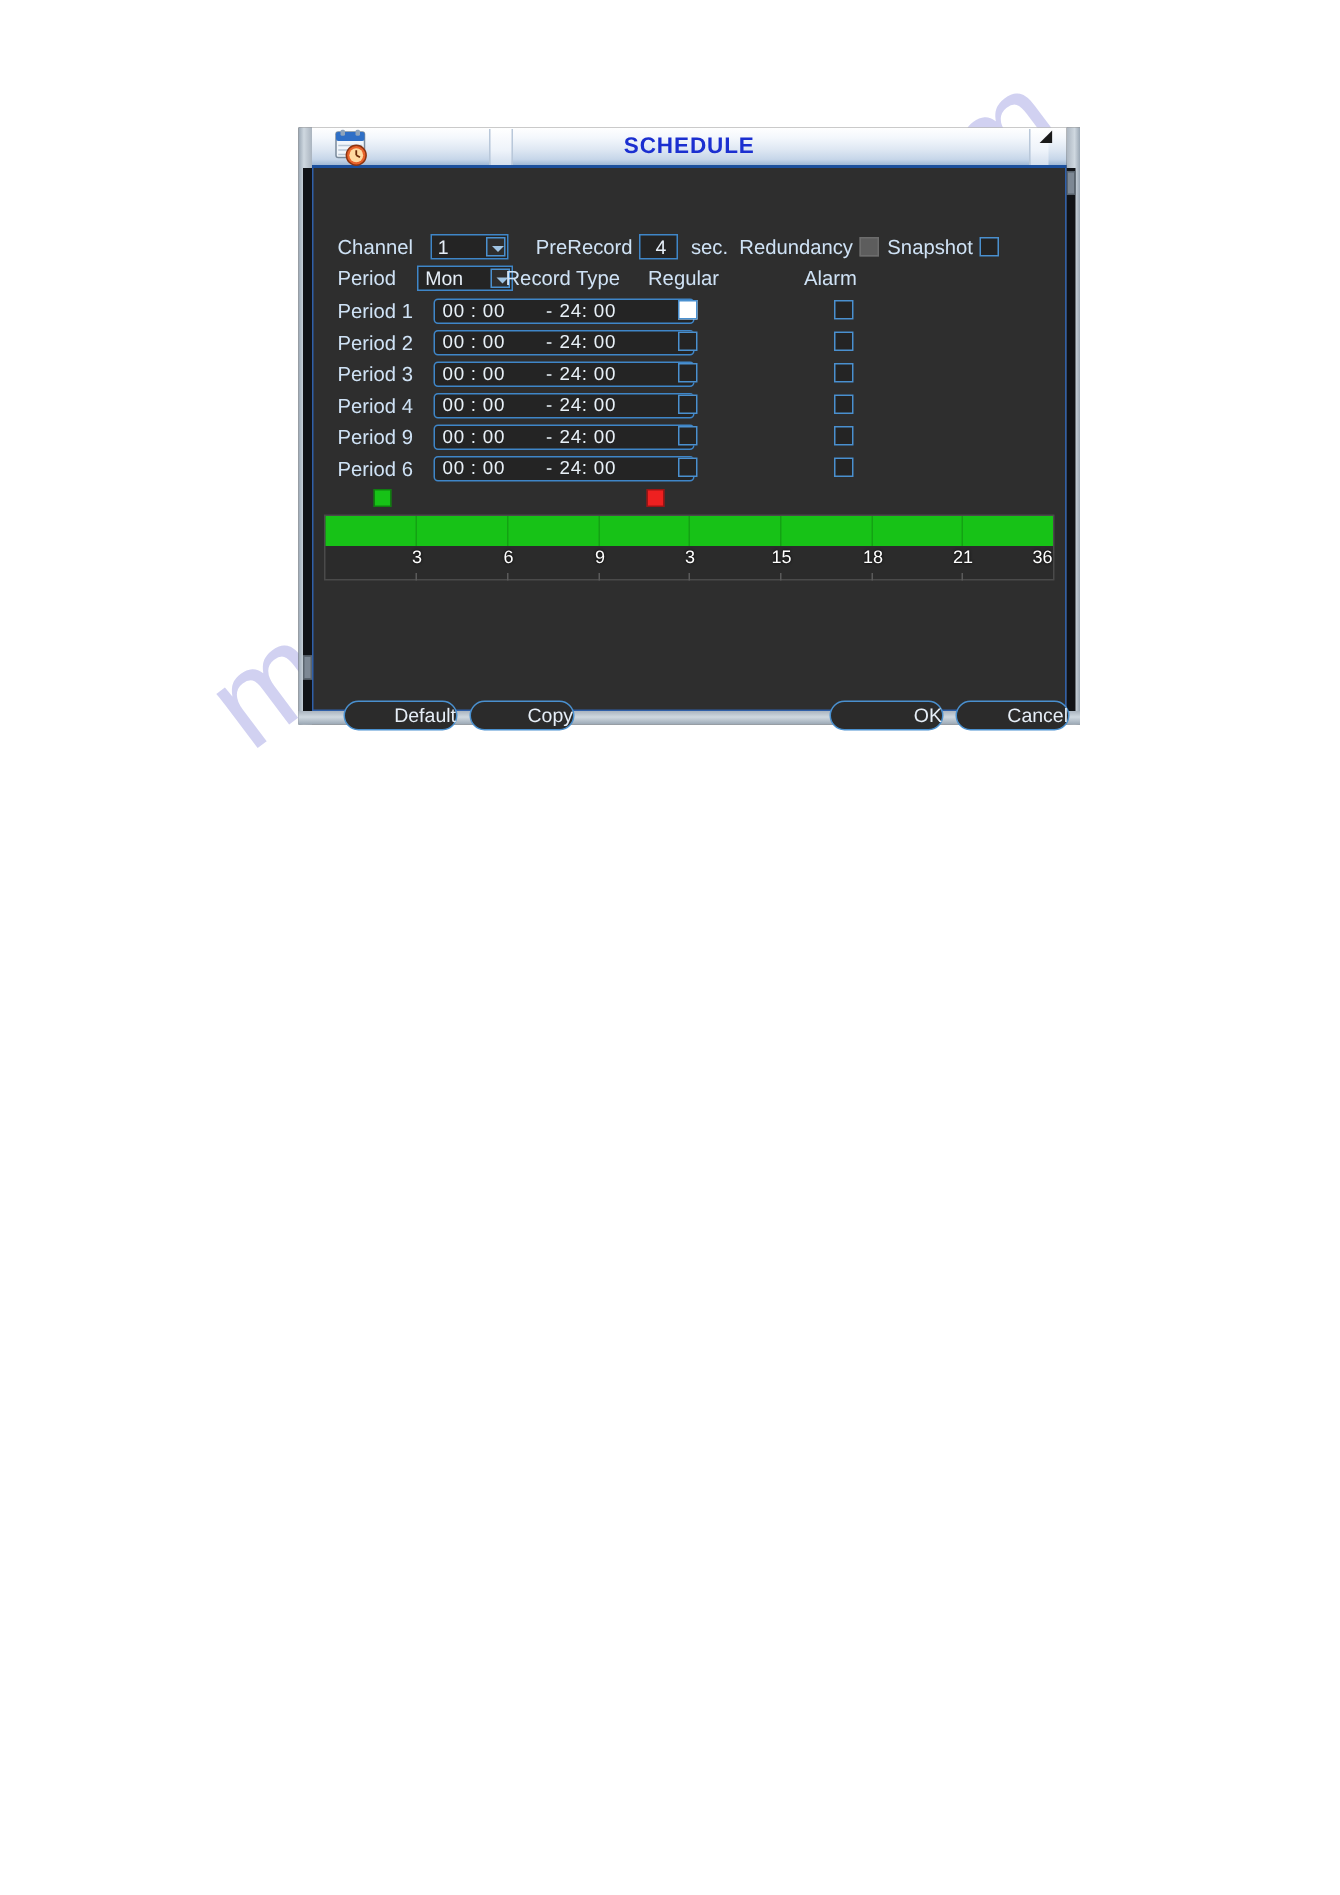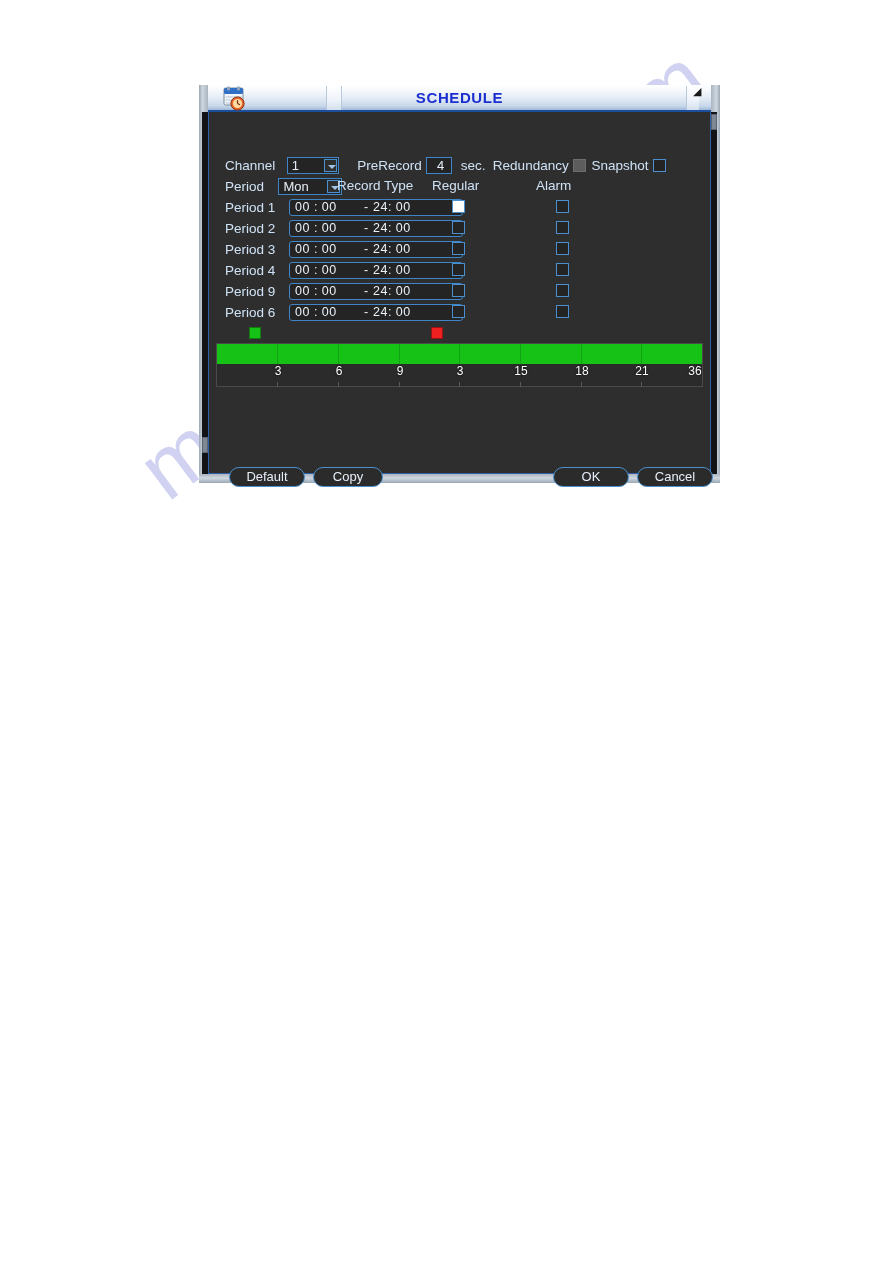--- a/index.html
+++ b/index.html
@@ -331,21 +331,21 @@
   .btn {
     position: absolute;
     height: 20px;
     border: 1px solid #4a90cf;
     border-radius: 10px;
     background: #2b2b2b;
     box-sizing: border-box;
     color: #e6eef7;
     font-size: 13px;
     line-height: 18px;
-    text-align: center;
+    text-align: right;
     white-space: nowrap;
   }
   #btn-default { left: 20px;  top: 355px; width: 76px; }
   #btn-copy    { left: 104px; top: 355px; width: 70px; }
   #btn-ok      { left: 344px; top: 355px; width: 76px; }
   #btn-cancel  { left: 428px; top: 355px; width: 76px; }
 </style>
 </head>
 <body>
 

